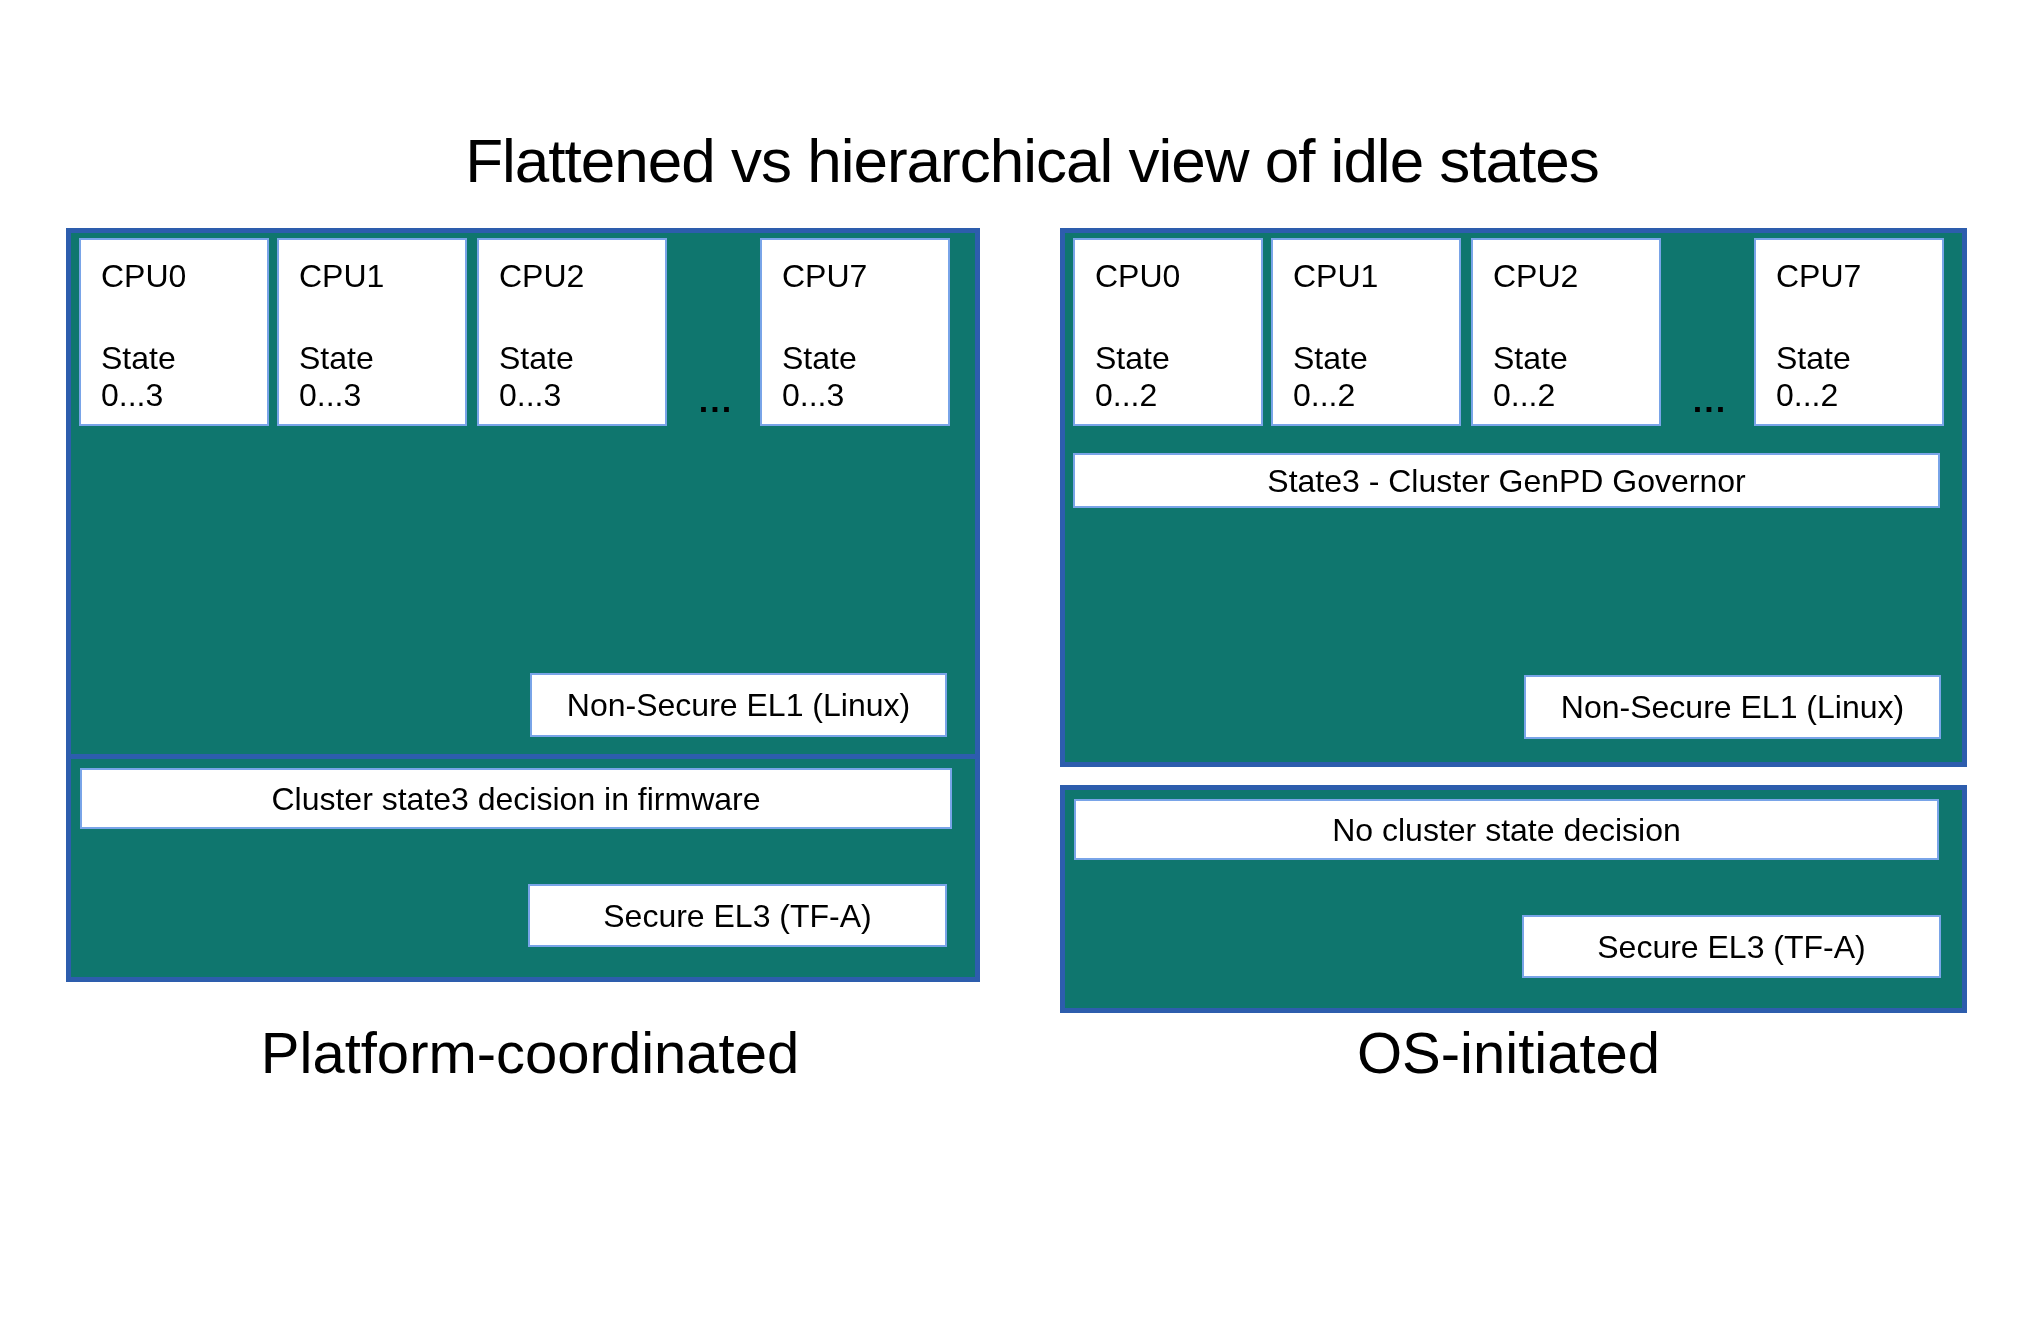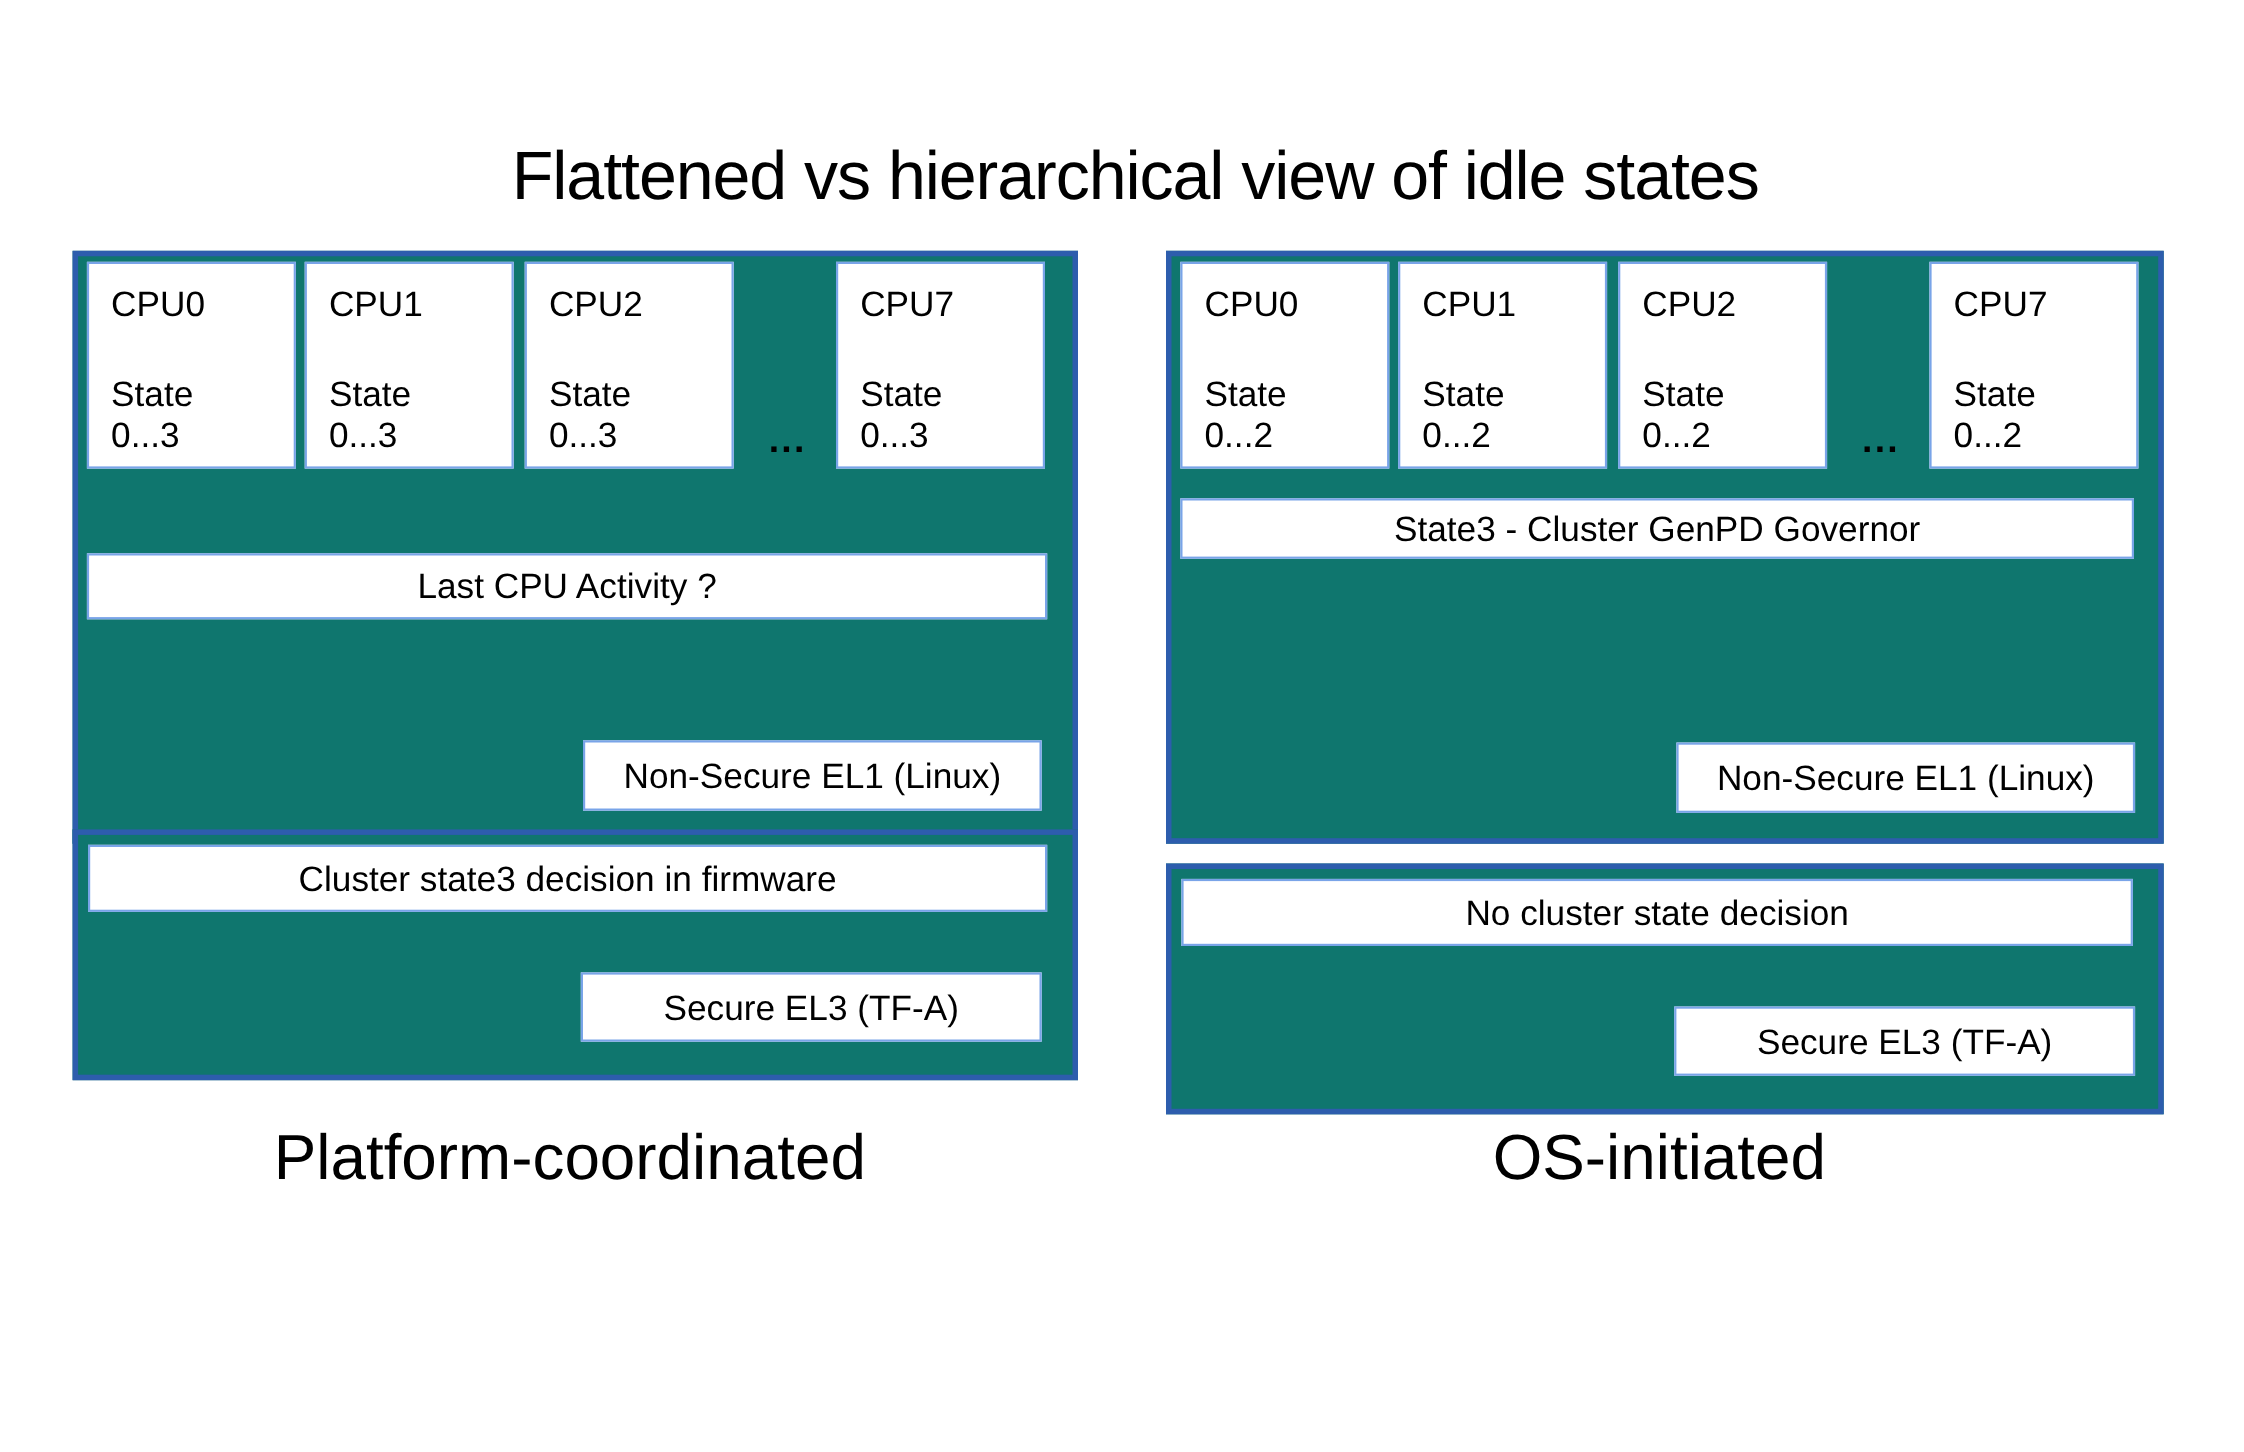--- a/index.html
+++ b/index.html
@@ -66,31 +66,30 @@
       <div class="cpu-state">State
 0...3</div>
     </div>
     <div class="ellipsis">...</div>
     <div class="cpu" style="left:689px">
       <div class="cpu-name">CPU7</div>
       <div class="cpu-state">State
 0...3</div>
     </div>
 
-    <div class="box" style="left:8px;top:270px;width:869px;height:56px">Last CPU Activity ?</div>
 
     <div class="box" style="left:459px;top:440px;width:413px;height:60px">Non-Secure EL1 (Linux)</div>
   </div>
 
   <div class="container lb">
     <div class="box" style="left:9px;top:9px;width:868px;height:57px">Cluster state3 decision in firmware</div>
     <div class="box" style="left:457px;top:125px;width:415px;height:59px">Secure EL3 (TF-A)</div>
   </div>
 
-  <div class="panel-label" style="left:66px;top:1020px;width:904px">Platform-coordinated</div>
+  <div class="panel-label" style="left:78px;top:1020px;width:904px">Platform-coordinated</div>
 
   <div class="container rt">
     <div class="cpu" style="left:8px">
       <div class="cpu-name">CPU0</div>
       <div class="cpu-state">State
 0...2</div>
     </div>
     <div class="cpu" style="left:206px">
       <div class="cpu-name">CPU1</div>
       <div class="cpu-state">State

